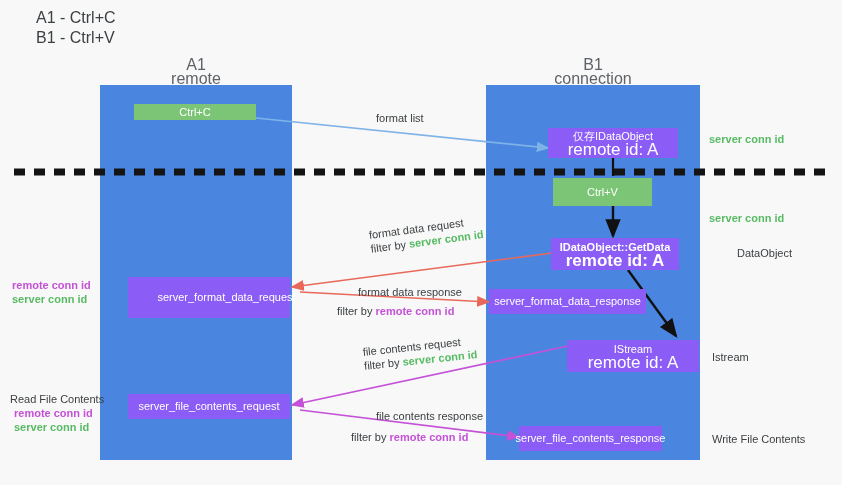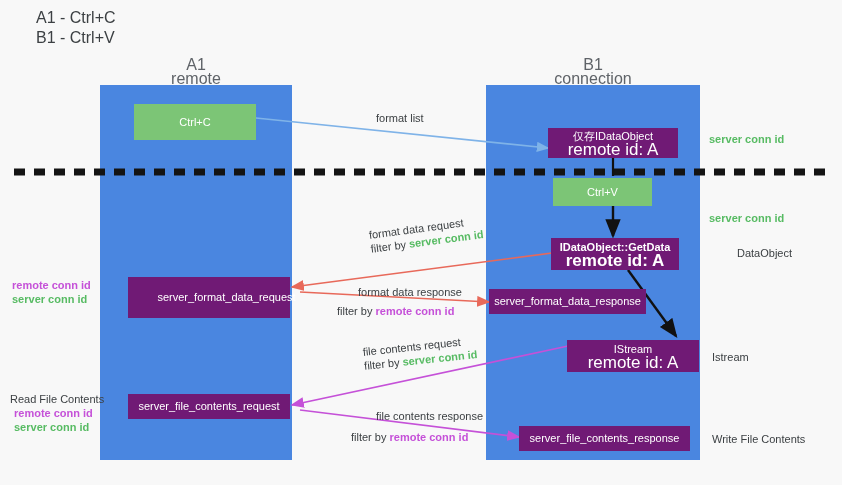--- a/index.html
+++ b/index.html
@@ -27,21 +27,21 @@
   
   .node{
     box-sizing:border-box;
     display:flex;flex-direction:column;
     align-items:center;justify-content:center;
     color:#ffffff;font-size:11px;line-height:13px;
     text-align:center;
     padding:2px 4px;
   }
   .node.green{background:#7cc576;}
-  .node.orange{background:#701a75;}
+  .node.orange{background:#8b5cf6;}
   .node .l2{font-size:17px;}
 
   
   .elabel{
     font-size:11px;color:#3c4043;white-space:nowrap;line-height:14px;
   }
   .elabel.rot-a{transform:rotate(-7.5deg);transform-origin:left top;}
   .elabel.rot-b{transform:rotate(-6deg);transform-origin:left top;}
   .green-t{color:#57bb63;font-weight:bold;}
   .purple-t{color:#c551d8;font-weight:bold;}
@@ -102,21 +102,21 @@
 
   <div class="abs lane-head" style="left:100px;top:58px;width:192px;">
     <div>A1</div>
     <div>remote</div>
   </div>
   <div class="abs lane-head" style="left:486px;top:58px;width:214px;">
     <div>B1</div>
     <div>connection</div>
   </div>
 
-  <div class="abs node green" style="left:134px;top:104px;width:122px;height:36px;">
+  <div class="abs node green" style="left:134px;top:104px;width:122px;height:16px;">
     <div>Ctrl+C</div>
   </div>
 
   <div class="abs node orange" style="left:548px;top:128px;width:130px;height:30px;">
     <div>仅存IDataObject</div>
     <div class="l2">remote id: A</div>
   </div>
 
   <div class="abs node green" style="left:553px;top:178px;width:99px;height:28px;">
     <div>Ctrl+V</div>
@@ -137,21 +137,21 @@
   </div>
 
   <div class="abs node orange" style="left:128px;top:394px;width:162px;height:25px;">
     <div>server_file_contents_request</div>
   </div>
 
   <div class="abs node orange" style="left:489px;top:289px;width:157px;height:25px;">
     <div>server_format_data_response</div>
   </div>
 
-  <div class="abs node orange" style="left:519px;top:426px;width:171px;height:25px;">
+  <div class="abs node orange" style="left:519px;top:426px;width:143px;height:25px;">
     <div>server_file_contents_response</div>
   </div>
 
   <div class="abs elabel" style="left:376px;top:111px;">
     <span>format list</span>
   </div>
 
   <div class="abs elabel rot-a" style="left:368px;top:228px;">
     <div>format data request</div>
     <div>

